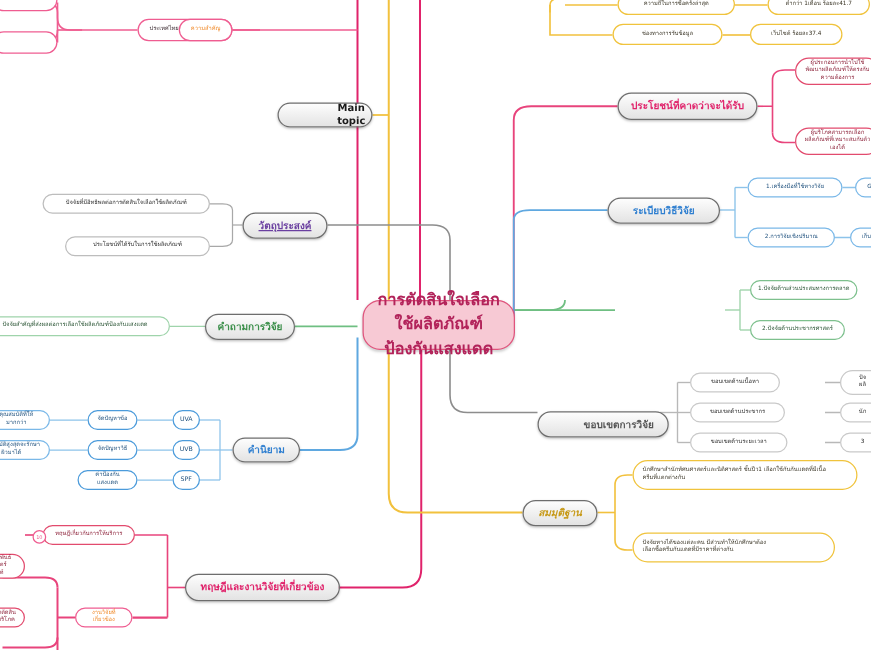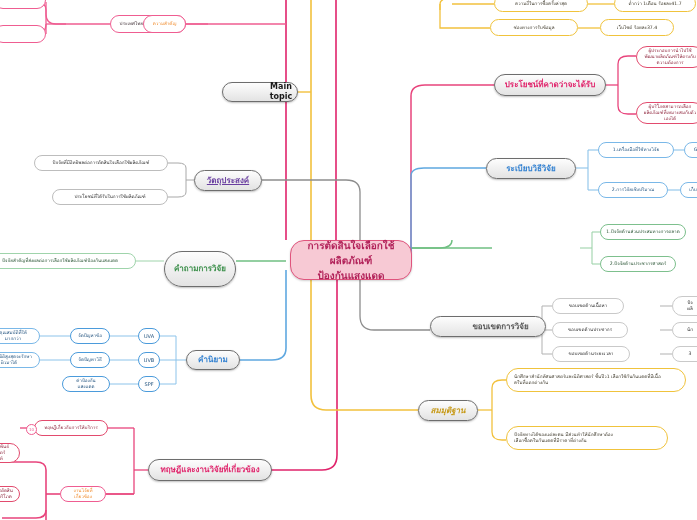--- a/index.html
+++ b/index.html
@@ -23,21 +23,21 @@
     line-height:1.25;
     white-space:normal;
     z-index:5;
   }
 
   
   .root{
     background:#f7c9d4;
     border:1.3px solid #e0547d;
     color:#b2235a;
-    font-size:10px;
+    font-size:13px;
     font-weight:bold;
     border-radius:14px;
     padding:6px 8px;
     line-height:1.5;
     flex-direction:column;
     box-shadow:0 1px 2px rgba(0,0,0,.18);
   }
 
   
   .l1{
@@ -200,32 +200,32 @@
 
   <div class="node root" style="left:290px;top:240px;width:122px;height:40px;">
     <span class="ln">การตัดสินใจเลือกใช้ผลิตภัณฑ์</span>
     <span class="ln">ป้องกันแสงแดด</span>
   </div>
 
   <div class="node l1 main-topic" style="left:222px;top:82px;width:76px;height:20px;padding-left:48px;">Main topic</div>
 
   <div class="node l1 c-purple" style="left:194px;top:170px;width:68px;height:21px;text-decoration:underline;">วัตถุประสงค์</div>
 
-  <div class="node l1 c-green" style="left:164px;top:251px;width:72px;height:36px;">คำถามการวิจัย</div>
+  <div class="node l1 c-green" style="left:164px;top:251px;width:72px;height:21px;">คำถามการวิจัย</div>
 
   <div class="node l1 c-blue" style="left:186px;top:350px;width:54px;height:20px;">คำนิยาม</div>
 
   <div class="node l1 c-pink" style="left:148px;top:459px;width:124px;height:22px;">ทฤษฎีและงานวิจัยที่เกี่ยวข้อง</div>
 
   <div class="node l1 c-pink" style="left:494px;top:74px;width:112px;height:22px;">ประโยชน์ที่คาดว่าจะได้รับ</div>
 
   <div class="node l1 c-blue" style="left:486px;top:158px;width:90px;height:21px;">ระเบียบวิธีวิจัย</div>
 
 
-  <div class="node l1 c-grey" style="left:430px;top:316px;width:116px;height:21px;padding-left:31px;">ขอบเขตการวิจัย</div>
+  <div class="node l1 c-grey" style="left:430px;top:329px;width:105px;height:21px;padding-left:31px;">ขอบเขตการวิจัย</div>
 
   <div class="node l1 c-gold" style="left:418px;top:400px;width:60px;height:21px;">สมมุติฐาน</div>
 
   <div class="node pill pink" style="left:110px;top:15px;width:76px;height:18px;">ประเทศไทยมีอากาศร้อนมาก</div>
   <div class="node pill pink-t" style="left:143px;top:15px;width:43px;height:18px;opacity:0;"></div>
   <div class="node pill pink-t" style="left:143px;top:15px;width:43px;height:18px;">ความสำคัญ</div>
 
   <div class="node pill pink" style="left:-6px;top:-9px;width:52px;height:18px;"></div>
   <div class="node pill pink" style="left:-6px;top:25px;width:52px;height:18px;"></div>
 

